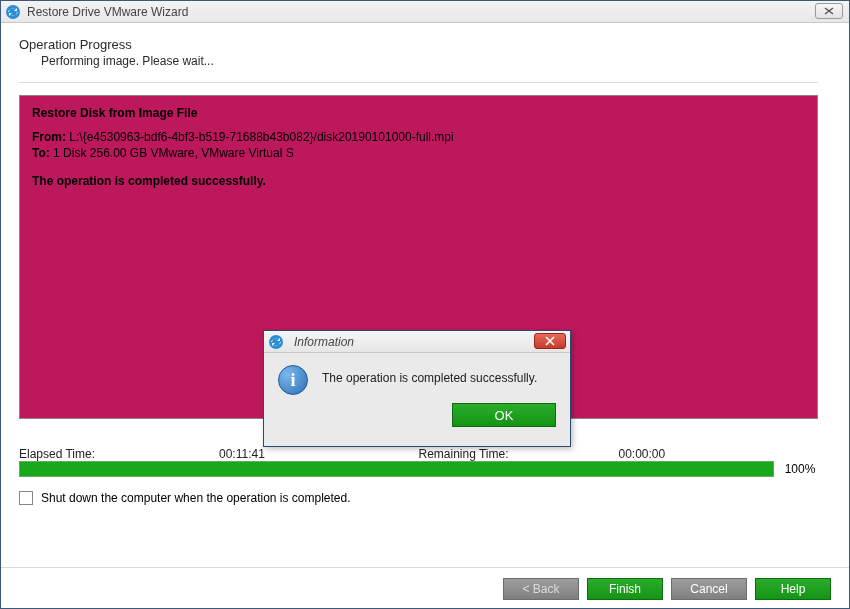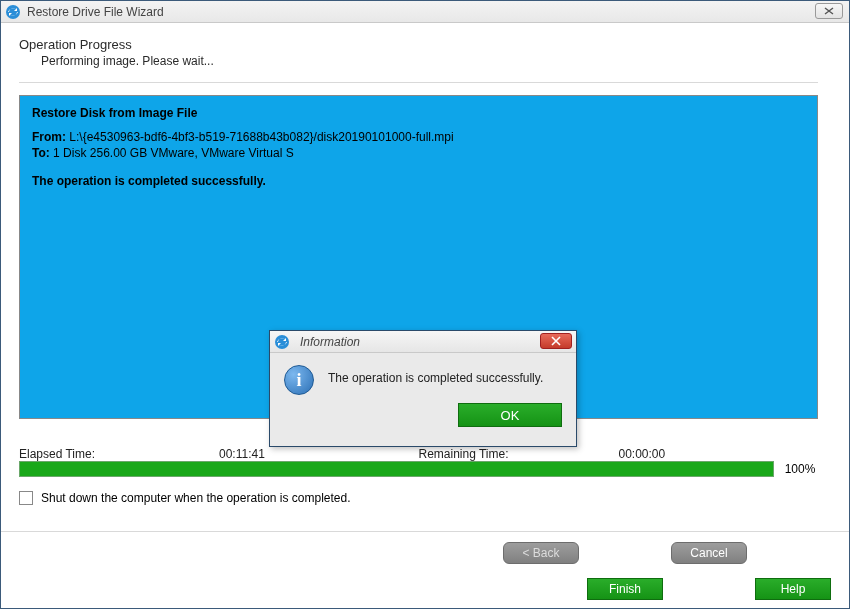--- a/index.html
+++ b/index.html
@@ -49,21 +49,21 @@
   }
   .content { padding: 14px 31px 14px 18px; }
   .heading { font-size: 13px; color: #2a2a2a; }
   .subheading { padding: 2px 0 0 22px; color: #2a2a2a; }
   .divider { border: none; border-top: 1px solid #d9d9d9; margin: 14px 0 12px 0; }
   .log-box {
     border: 1px solid #888;
     height: 324px;
     padding: 10px 12px;
     position: relative;
-    background: #0ea5e9;
+    background: #be185d;
   }
   .log-title { font-weight: bold; margin-bottom: 10px; }
   .log-line { margin: 2px 0; }
   .log-line b { font-weight: bold; }
   .log-success { font-weight: bold; margin-top: 14px; }
   .time-row {
     display: flex;
     margin-top: 28px;
     color: #222;
   }
@@ -99,28 +99,28 @@
     justify-content: flex-end;
     gap: 8px;
   }
   .btn {
     width: 76px; height: 22px;
     border: 1px solid #6d6d6d;
     display: flex; align-items: center; justify-content: center;
     font-size: 12px;
     cursor: pointer;
   }
-  .btn.gray { background: linear-gradient(#9d9d9d, #808080); color: #fff; border-radius: 6px; }
-  .btn.green { background: linear-gradient(#2aad2a, #159315); color: #fff; border-color: #0f6d0f; margin-top: 36px; }
+  .btn.gray { background: linear-gradient(#9d9d9d, #808080); color: #fff; }
+  .btn.green { background: linear-gradient(#2aad2a, #159315); color: #fff; border-color: #0f6d0f; }
   .btn.disabled { color: #dcdcdc; cursor: default; }
 
   
   .dialog {
     position: absolute;
-    left: 268px; top: 329px;
+    left: 262px; top: 329px;
     width: 308px; height: 117px;
     border: 1px solid #2a4a6a;
     background: #eaeaea;
     box-shadow: 2px 2px 6px rgba(0,0,0,0.25);
   }
   .dialog-titlebar {
     height: 22px;
     background: linear-gradient(#f6f6f6, #e6e6e6);
     border-bottom: 1px solid #c9c9c9;
     display: flex; align-items: center;
@@ -176,21 +176,21 @@
 
 <div class="window">
   <div class="titlebar">
     <span class="app-icon">
       <svg class="sync" width="16" height="16" viewBox="0 0 16 16">
         <circle cx="8" cy="8" r="7" fill="#2a8ed8"></circle>
         <path d="M4 8a4 4 0 0 1 6.8-2.8L9 7h3V4l-1 1A5.5 5.5 0 0 0 3 8h1z" fill="#fff"></path>
         <path d="M12 8a4 4 0 0 1-6.8 2.8L7 9H4v3l1-1A5.5 5.5 0 0 0 13 8h-1z" fill="#fff"></path>
       </svg>
     </span>
-    <span class="title-text">Restore Drive File Wizard</span>
+    <span class="title-text">Restore Drive VMware Wizard</span>
     <div class="win-close">
       <svg width="10" height="8" viewBox="0 0 10 8">
         <path d="M1 1l8 6M9 1L1 7" stroke="#555" stroke-width="1.4"></path>
       </svg>
     </div>
   </div>
 
   <div class="content">
     <div class="heading">Operation Progress</div>
     <div class="subheading">Performing image. Please wait...</div>

